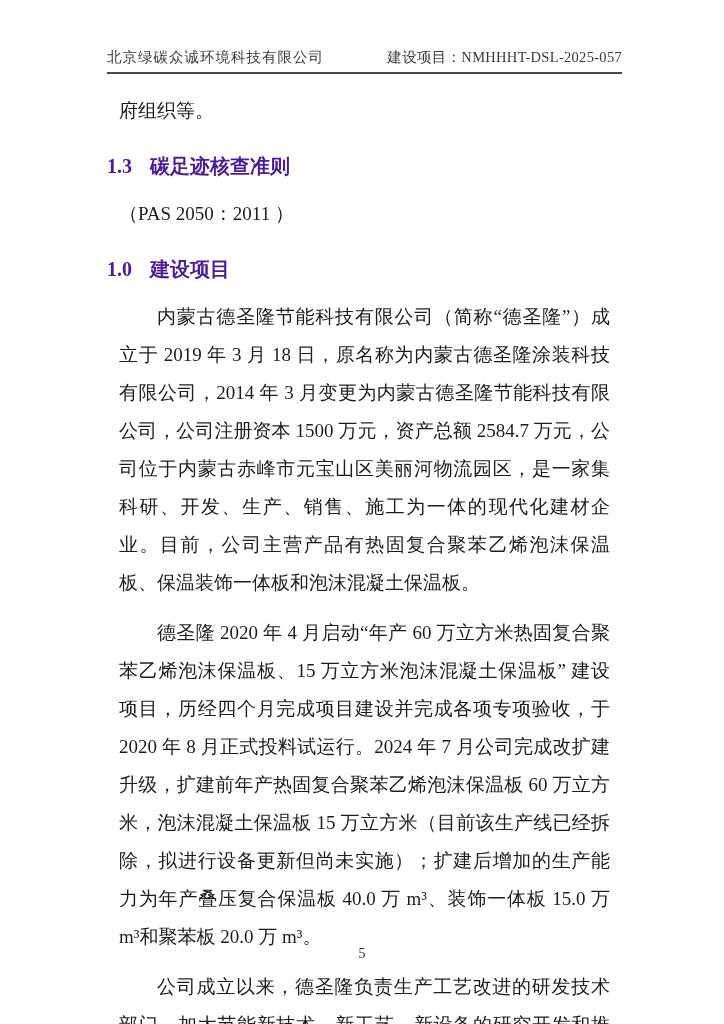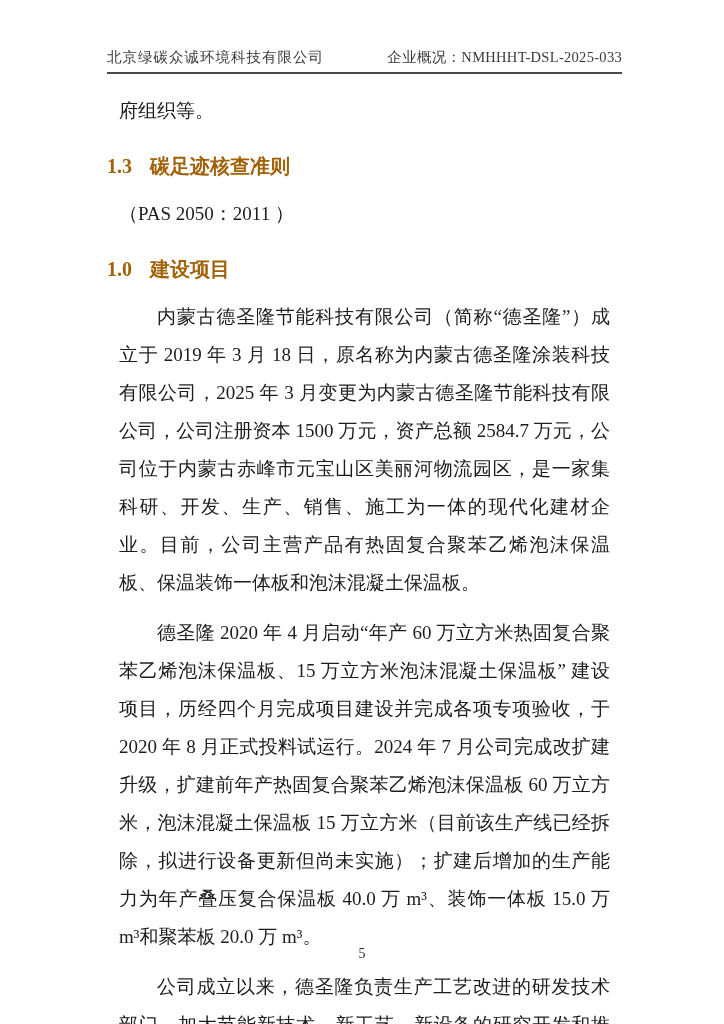--- a/index.html
+++ b/index.html
@@ -50,21 +50,21 @@
   }
   .content p.indent {
     text-indent: 2em;
   }
   .line-noindent {
     text-indent: 0;
   }
   h2.sec {
     font-size: 20px;
     font-weight: bold;
-    color: #a16207;
+    color: #4c1d95;
     margin: 23px 0 16px 0;
     line-height: 26px;
     text-align: left;
   }
   h2.sec .sec-num {
     margin-right: 18px;
   }
   .cont-line {
     margin-top: 4px;
   }
@@ -81,39 +81,39 @@
 </style>
 </head>
 <body>
 
 <div class="page">
   <div class="page-inner">
 
     <header class="doc-header">
       <span>北京绿碳众诚环境科技有限公司</span>
       <span class="docnum">
-        <span>企业概况：</span><span>NMHHHT-DSL-2025-033</span>
+        <span>建设项目：</span><span>NMHHHT-DSL-2025-057</span>
       </span>
     </header>
 
     <div class="content">
 
       <p class="cont-line">府组织等。</p>
 
       <h2 class="sec">
         <span class="sec-num">1.3</span><span>碳足迹核查准则</span>
       </h2>
 
       <p class="line-noindent">（PAS 2050：2011 ）</p>
 
       <h2 class="sec">
         <span class="sec-num">1.0</span><span>建设项目</span>
       </h2>
 
-      <p class="indent">内蒙古德圣隆节能科技有限公司（简称“德圣隆”）成立于 2019 年 3 月 18 日，原名称为内蒙古德圣隆涂装科技有限公司，2025 年 3 月变更为内蒙古德圣隆节能科技有限公司，公司注册资本 1500 万元，资产总额 2584.7 万元，公司位于内蒙古赤峰市元宝山区美丽河物流园区，是一家集科研、开发、生产、销售、施工为一体的现代化建材企业。目前，公司主营产品有热固复合聚苯乙烯泡沫保温板、保温装饰一体板和泡沫混凝土保温板。</p>
+      <p class="indent">内蒙古德圣隆节能科技有限公司（简称“德圣隆”）成立于 2019 年 3 月 18 日，原名称为内蒙古德圣隆涂装科技有限公司，2014 年 3 月变更为内蒙古德圣隆节能科技有限公司，公司注册资本 1500 万元，资产总额 2584.7 万元，公司位于内蒙古赤峰市元宝山区美丽河物流园区，是一家集科研、开发、生产、销售、施工为一体的现代化建材企业。目前，公司主营产品有热固复合聚苯乙烯泡沫保温板、保温装饰一体板和泡沫混凝土保温板。</p>
 
       <p class="indent">德圣隆 2020 年 4 月启动“年产 60 万立方米热固复合聚苯乙烯泡沫保温板、15 万立方米泡沫混凝土保温板” 建设项目，历经四个月完成项目建设并完成各项专项验收，于 2020 年 8 月正式投料试运行。2024 年 7 月公司完成改扩建升级，扩建前年产热固复合聚苯乙烯泡沫保温板 60 万立方米，泡沫混凝土保温板 15 万立方米（目前该生产线已经拆除，拟进行设备更新但尚未实施）；扩建后增加的生产能力为年产叠压复合保温板 40.0 万 m³、装饰一体板 15.0 万 m³和聚苯板 20.0 万 m³。</p>
 
       <p class="indent">公司成立以来，德圣隆负责生产工艺改进的研发技术部门，加大节能新技术、新工艺、新设备的研究开发和推广应用，大力调整公司生产、工艺和能源消费结构，促进公司生产工艺的优化，实现了技术</p>
 
     </div>
   </div>
 
   <footer class="doc-footer">
     <span>5</span>

